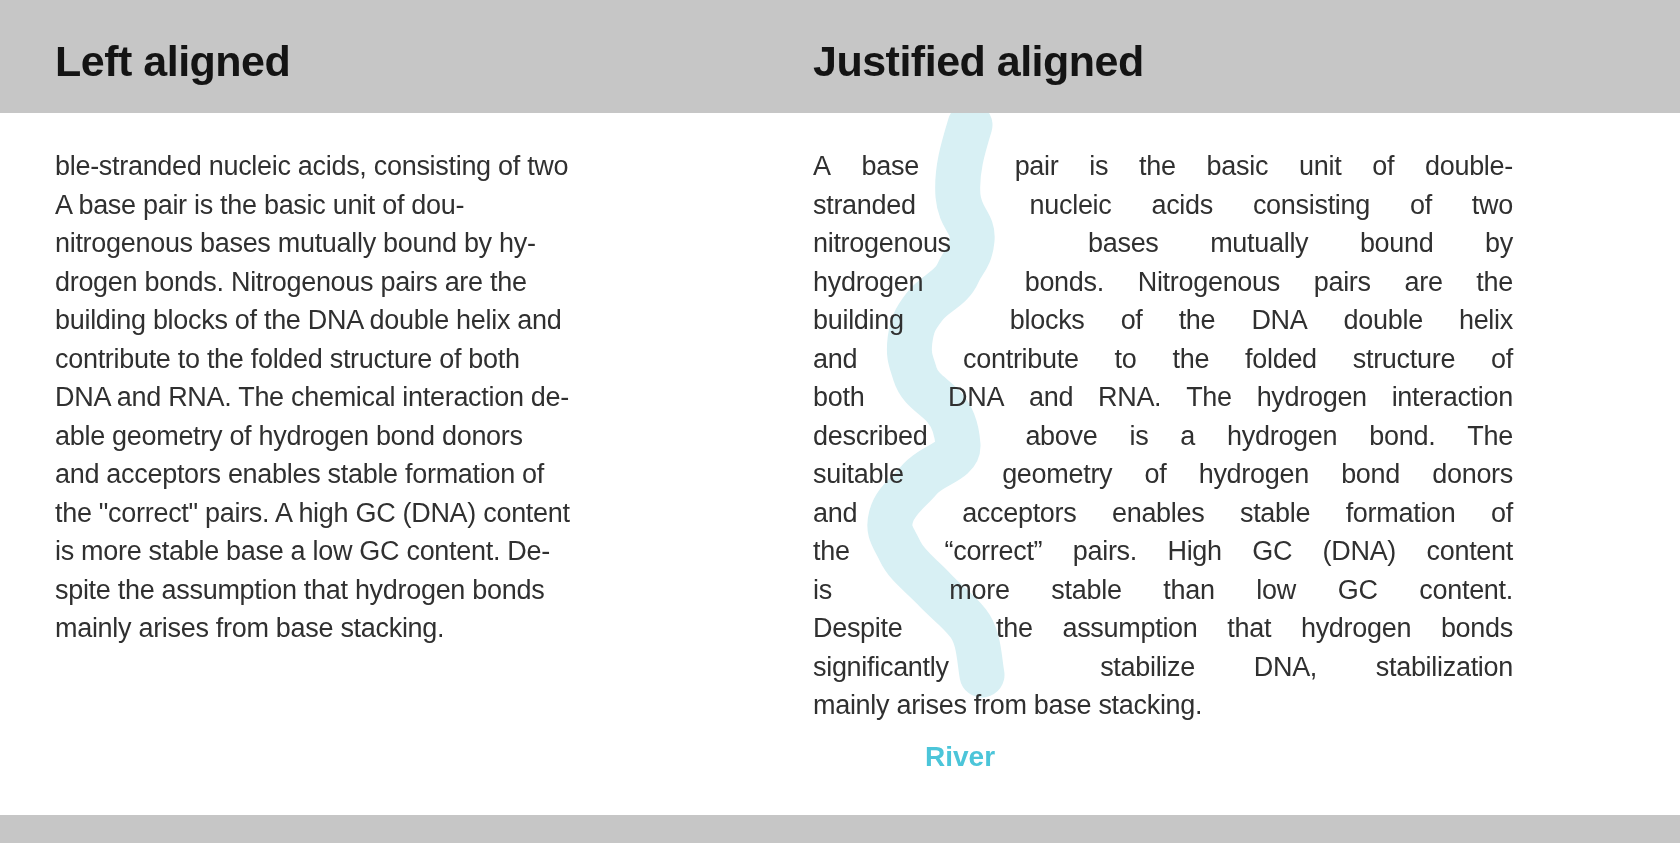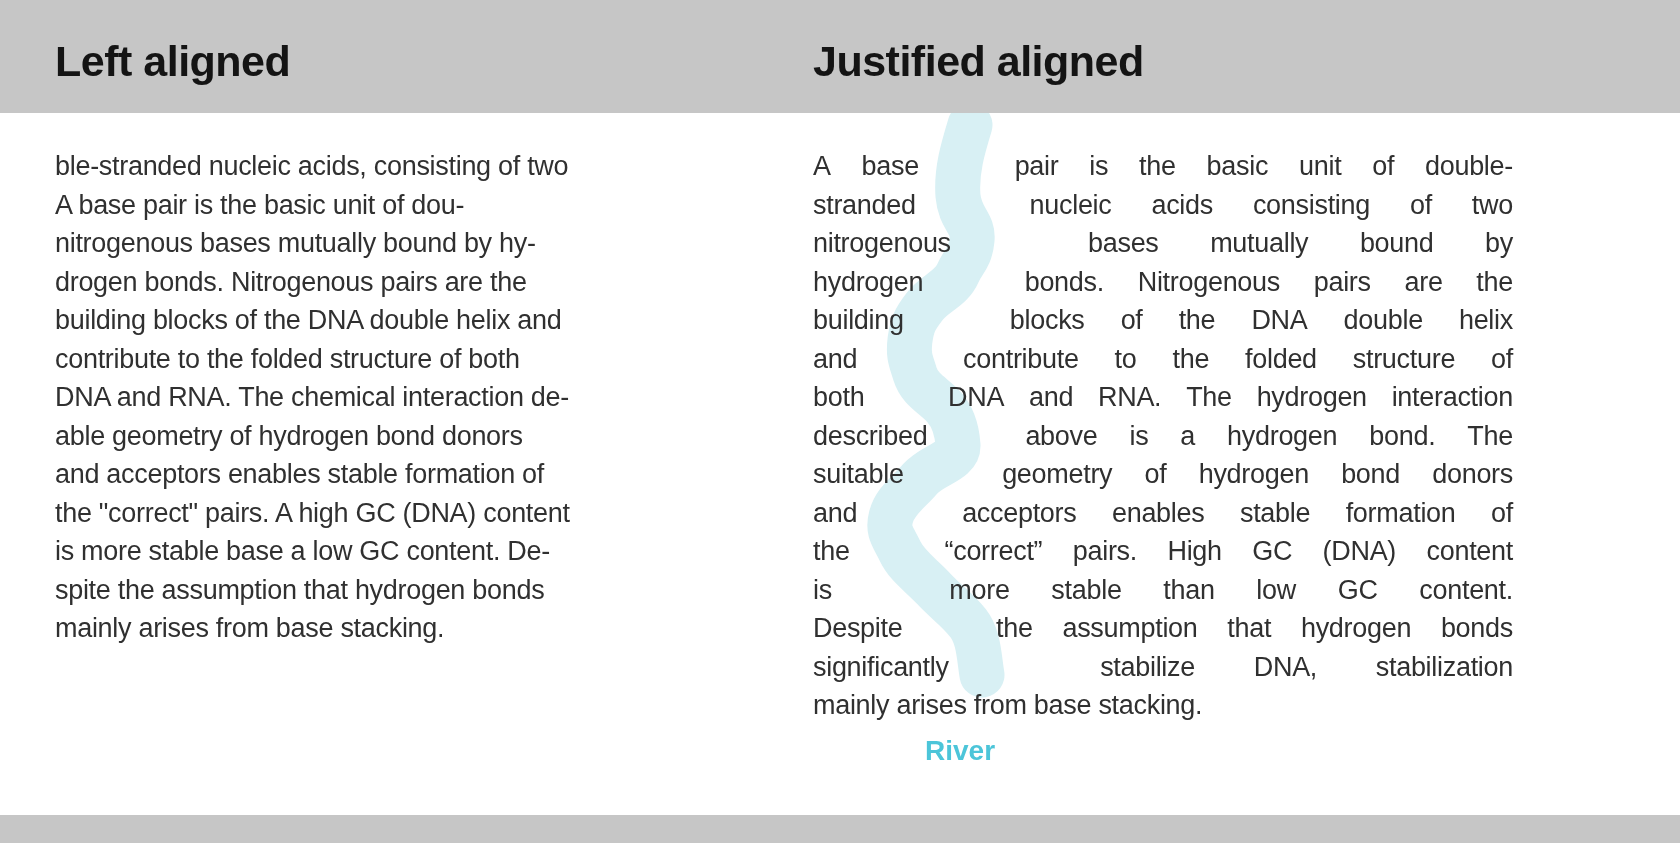--- a/index.html
+++ b/index.html
@@ -64,21 +64,21 @@
     z-index: 1;
   }
   .river-svg {
     position: absolute;
     left: 0;
     top: -34px;
     z-index: 0;
     pointer-events: none;
   }
   .river-label {
-    margin-top: 10px;
+    margin-top: 16px;
     margin-left: 112px;
     font-size: 28px;
     font-weight: bold;
     color: #4cc5d9;
     position: relative;
     z-index: 1;
   }
   .footer {
     position: absolute;
     left: 0;

